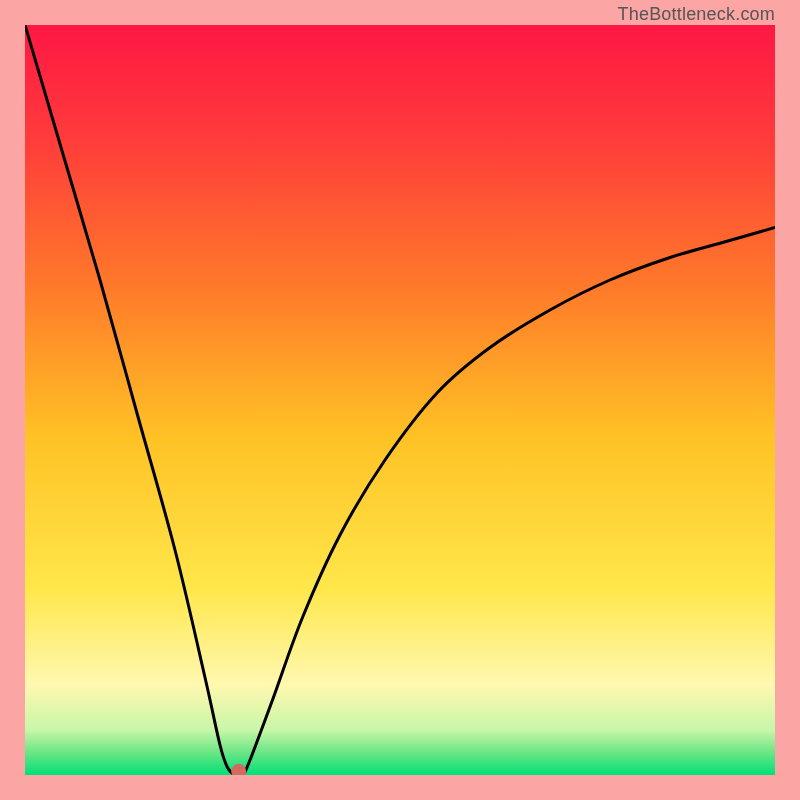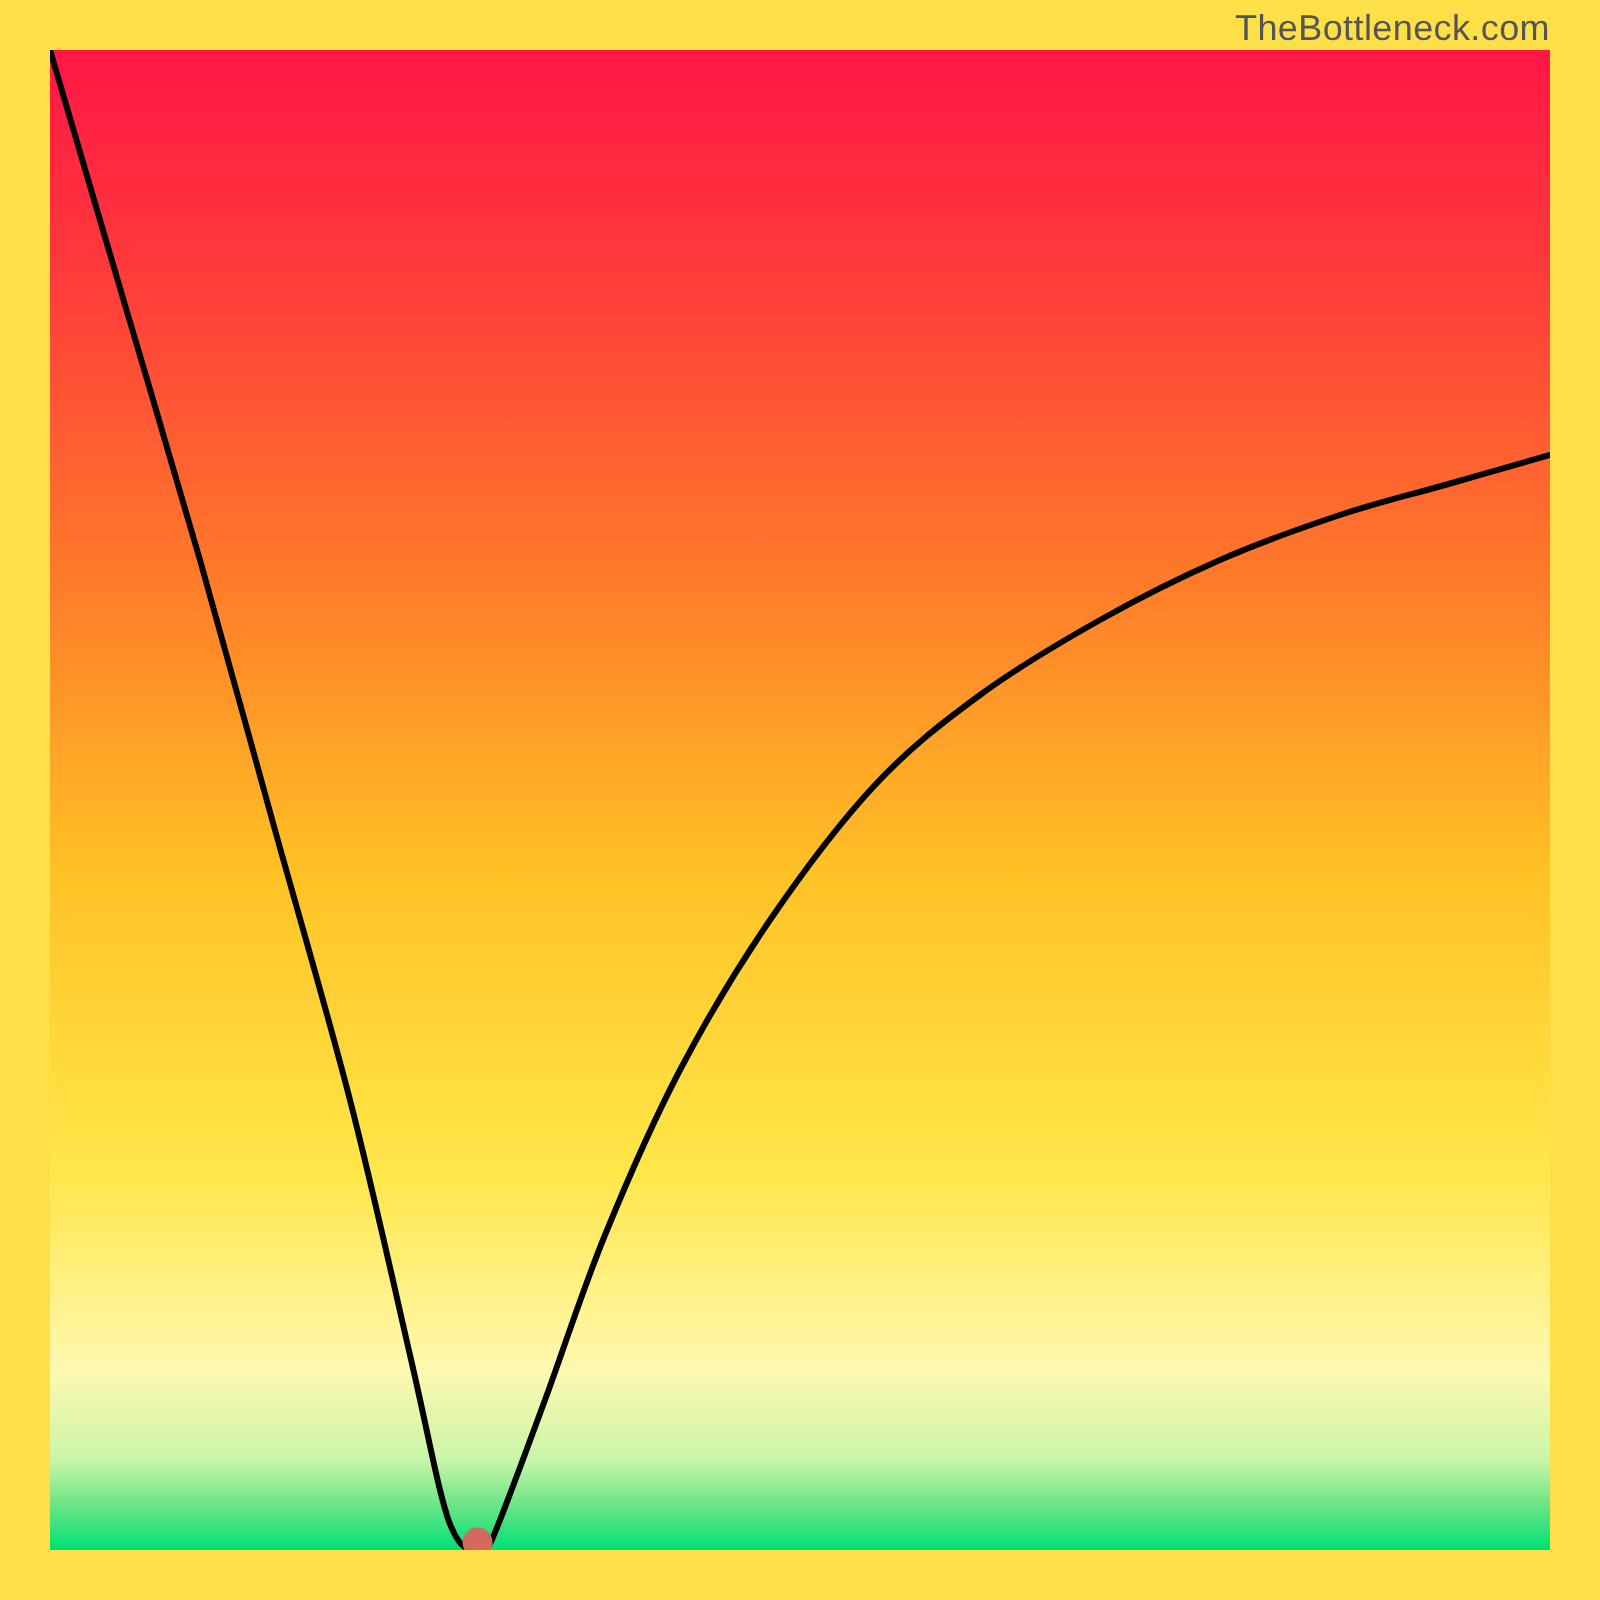--- a/index.html
+++ b/index.html
@@ -9,21 +9,21 @@
     height: 800px;
     background: #000;
     font-family: Arial, Helvetica, sans-serif;
     overflow: hidden;
   }
   .outer {
     width: 800px;
     height: 800px;
     box-sizing: border-box;
     padding: 25px;
-    background: #fde047;
+    background: #fca5a5;
     position: relative;
   }
   .watermark {
     position: absolute;
     top: 4px;
     right: 25px;
     color: #555;
     font-size: 18px;
     font-weight: 500;
     letter-spacing: 0.2px;

